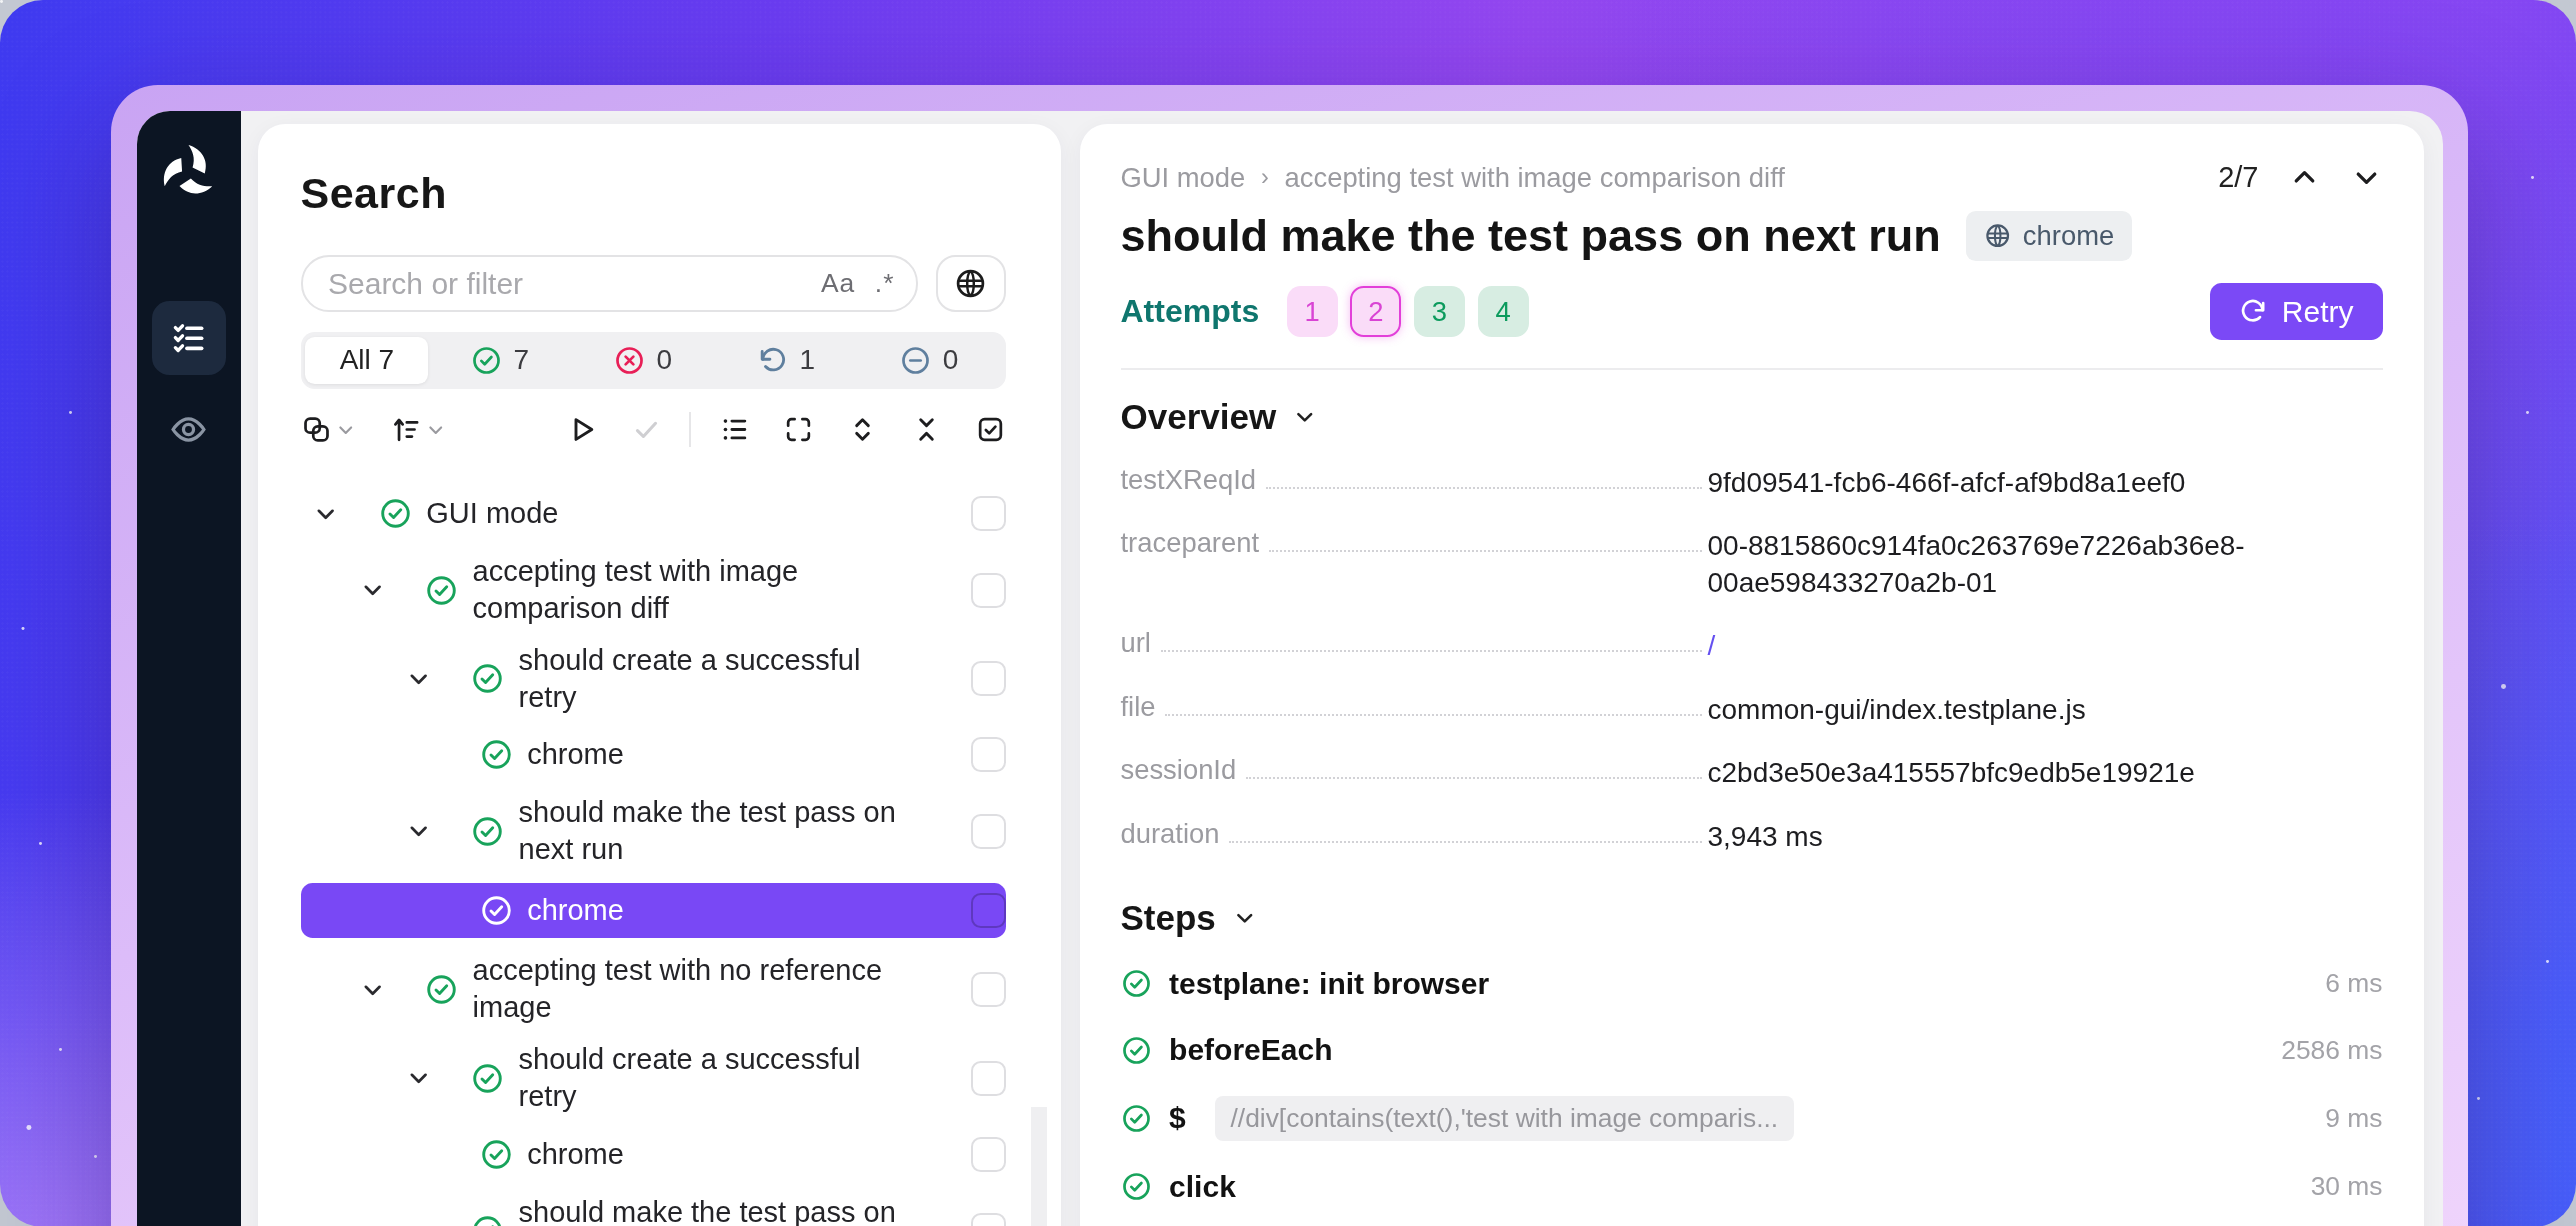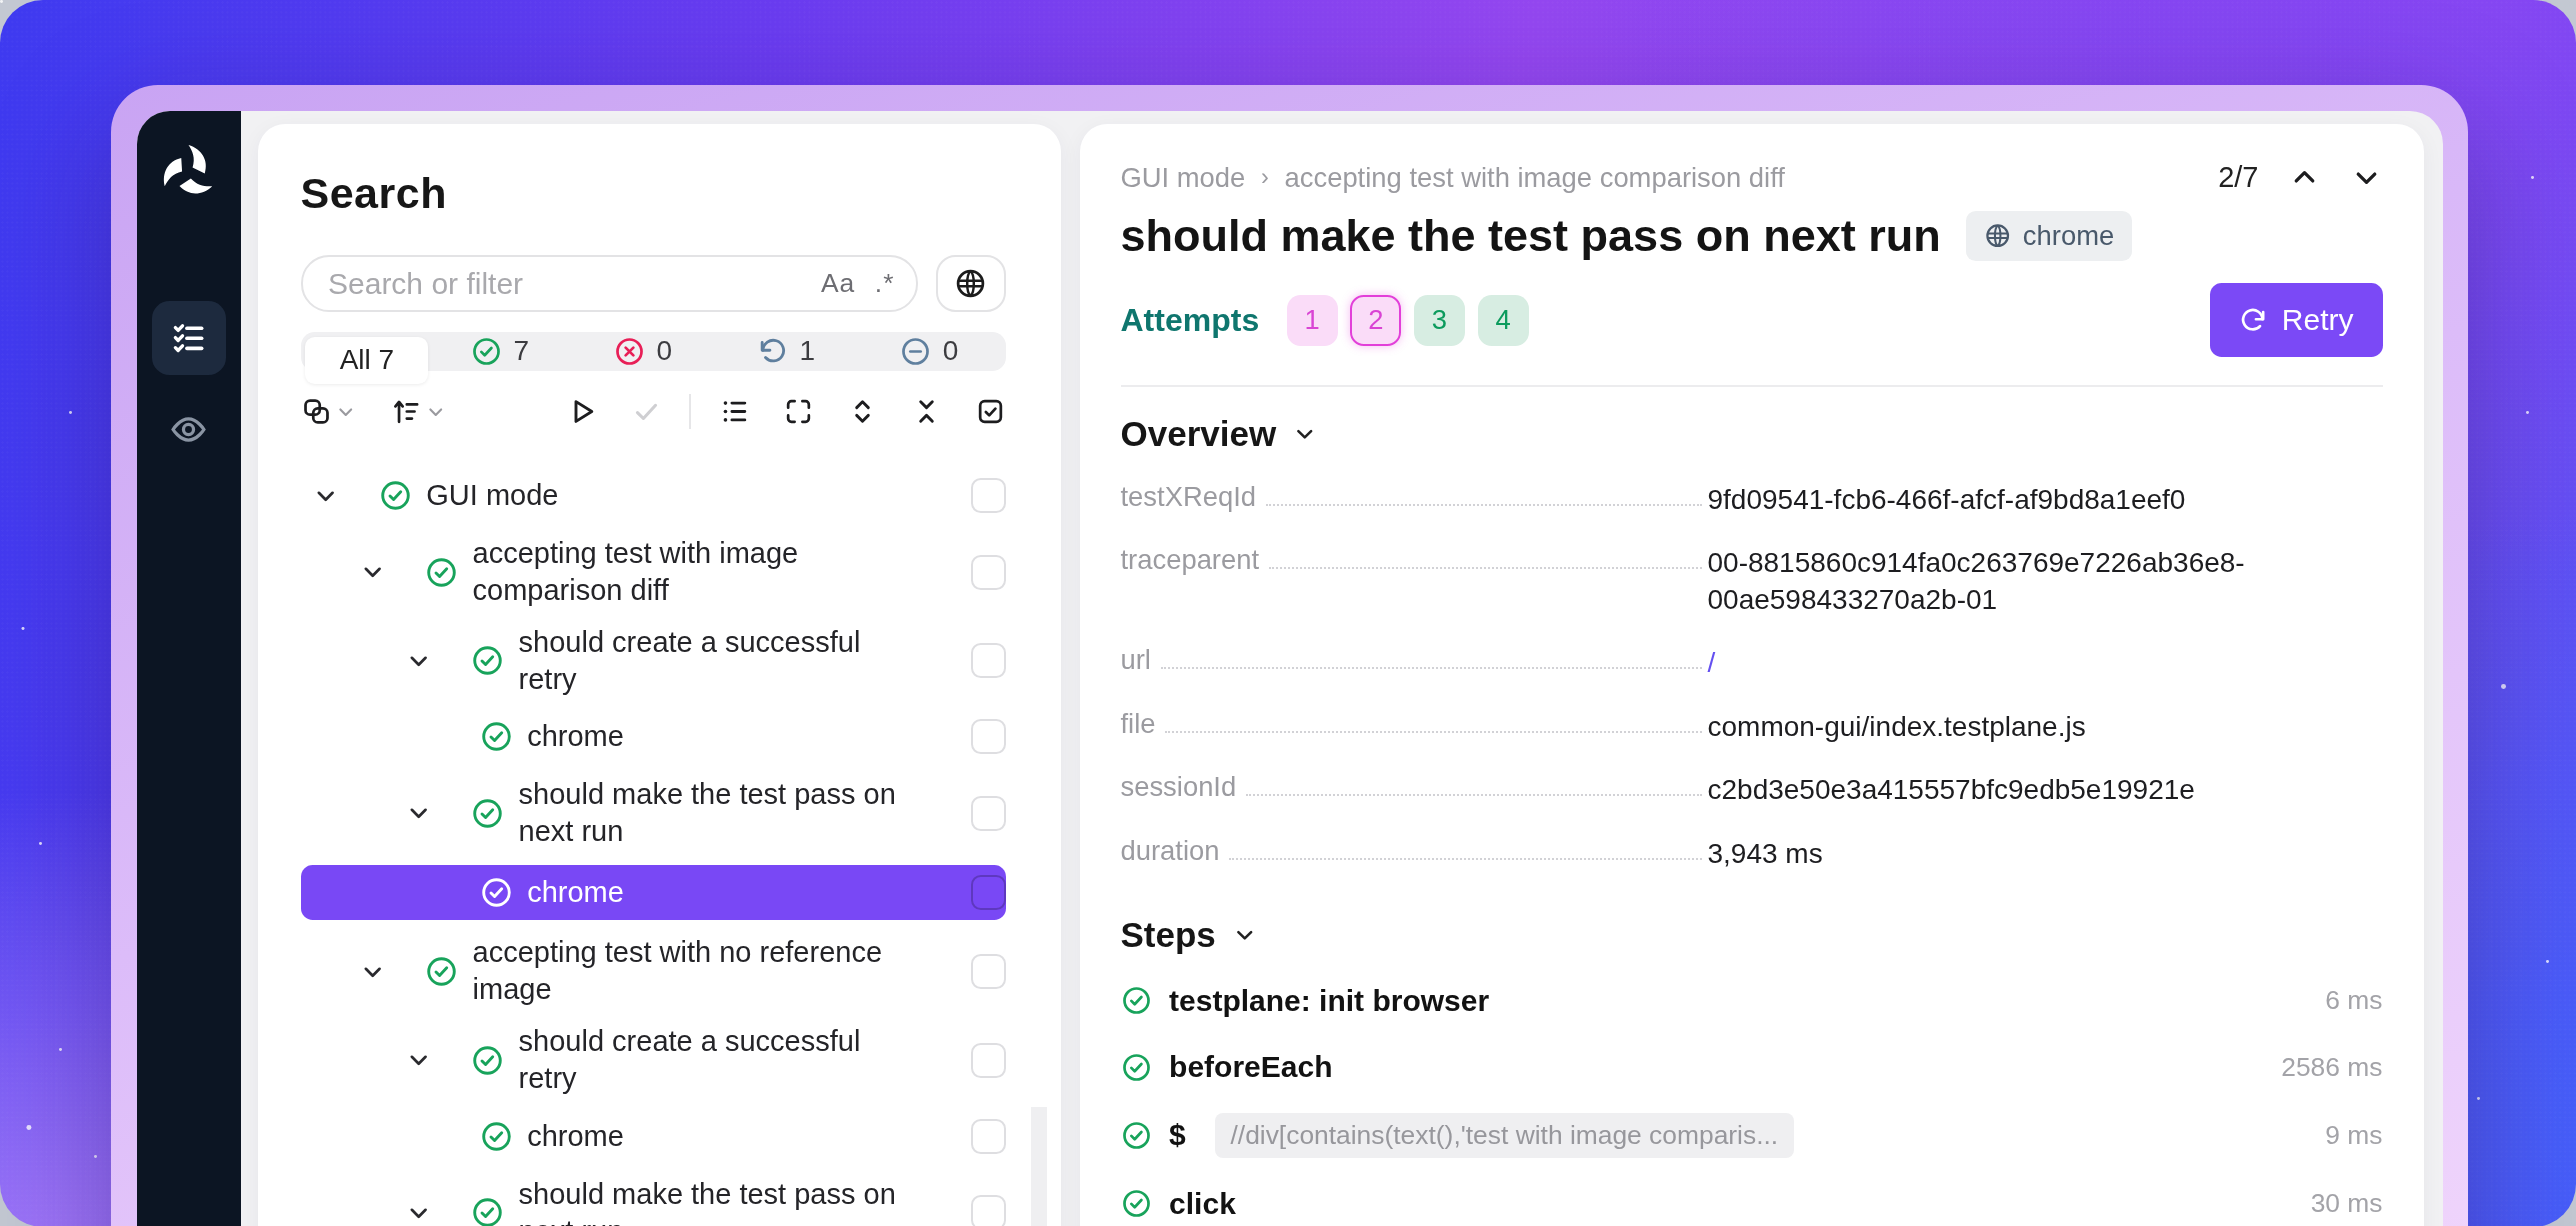--- a/index.html
+++ b/index.html
@@ -43,21 +43,21 @@
 
   
   .suites-title { font-size:43px; font-weight:700; color:#171717; letter-spacing:0.5px; }
   .search-row { display:flex; gap:17.6px; margin-top:37px; padding-right:55px; }
   .search-box { flex:1; height:57px; border:2px solid #e3e3e5; border-radius:28px; display:flex; align-items:center; padding:0 21.5px 0 25.5px; background:#fff; }
   .search-box input { border:none; outline:none; flex:1; font-size:30px; color:#333; font-family:inherit; background:transparent; }
   .search-box input::placeholder { color:#a9a9ad; }
   .search-opt { color:#6d6d72; font-size:26.4px; margin-left:19.6px; letter-spacing:1px; }
   .globe-btn { width:70px; height:57px; border:2px solid #e3e3e5; border-radius:19.6px; display:flex; align-items:center; justify-content:center; color:#1c1c1c; background:#fff; }
 
-  .filterbar { margin-top:19.6px; margin-right:55px; background:#f0f0f2; border-radius:13.7px; height:39px; display:flex; padding:4.9px; }
+  .filterbar { margin-top:19.6px; margin-right:55px; background:#f0f0f2; border-radius:13.7px; height:57px; display:flex; align-items:center; padding:4.9px; }
   .filter-all { background:#fff; border-radius:9.8px; height:47px; min-width:123px; display:flex; align-items:center; justify-content:center; font-size:28px; color:#222; box-shadow:0 1px 3.9px rgba(0,0,0,.08); }
   .filter-item { flex:1; display:flex; align-items:center; justify-content:center; gap:11.7px; font-size:28px; color:#3c3c40; }
 
   .toolbar { margin-top:23.5px; margin-right:55px; display:flex; align-items:center; color:#1d1d1f; }
   .tb { display:flex; align-items:center; gap:3.9px; }
   .tb + .tb { margin-left:33px; }
   .tb.disabled { color:#cfcfd2; }
   .tb-spacer { flex:1; }
   .tb-div { width:2px; height:35px; background:#e6e6e8; margin:0 27.4px; }
 
@@ -89,21 +89,21 @@
   .title-row { margin-top:15.7px; display:flex; align-items:center; gap:25.5px; }
   .test-title { font-size:45px; font-weight:700; color:#141414; }
   .browser-badge { display:flex; align-items:center; gap:11.7px; background:#edeff1; border-radius:9.8px; padding:8.8px 17.6px; color:#49596b; font-size:27.4px; }
 
   .attempts-row { margin-top:21.5px; display:flex; align-items:center; }
   .attempts-label { font-size:32px; font-weight:700; color:#0f766e; margin-right:27.4px; }
   .pill { width:51px; height:51px; border-radius:13.7px; display:flex; align-items:center; justify-content:center; font-size:27.4px; margin-right:12.7px; }
   .pill.fail { background:#fadcf8; color:#d944d4; }
   .pill.pass { background:#d7ede2; color:#0c9b5d; }
   .pill.sel { border:2.9px solid #e23fd9; box-shadow:0 0 9.8px rgba(226,63,217,.35); }
-  .retry-btn { margin-left:auto; display:flex; align-items:center; gap:13.7px; background:#7b49f6; color:#fff; border:none; border-radius:11.7px; height:74px; padding:0 29px; font-size:30px; font-family:inherit; font-weight:500; }
+  .retry-btn { margin-left:auto; display:flex; align-items:center; gap:13.7px; background:#7b49f6; color:#fff; border:none; border-radius:11.7px; height:57px; padding:0 29px; font-size:30px; font-family:inherit; font-weight:500; }
 
   .divider { margin-top:27.4px; height:2px; background:#ececee; }
 
   .sect-head { margin-top:27.4px; display:flex; align-items:center; gap:15.7px; font-size:35px; font-weight:600; color:#161616; }
   .sect-head .chev { width:25.5px; height:25.5px; color:#222; }
 
   .kv { display:flex; align-items:flex-start; margin-top:26.4px; }
   .kv .kcol { flex:none; width:587px; display:flex; }
   .kv .k { font-size:27.4px; color:#9b9ba0; }
   .kv .lead { flex:1; border-bottom:2px dotted #d2d2d6; margin:0 5.9px 6.9px 9.8px; }

